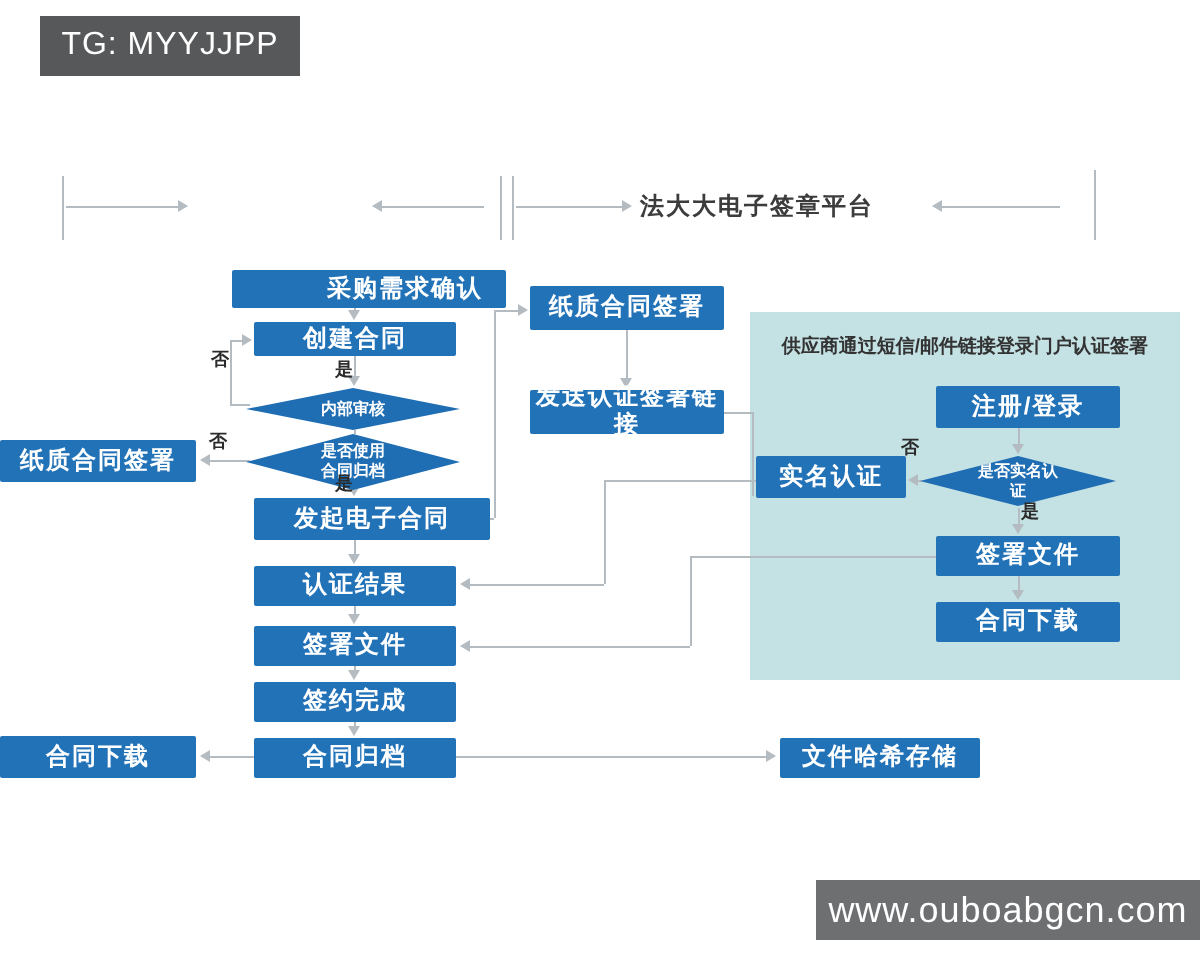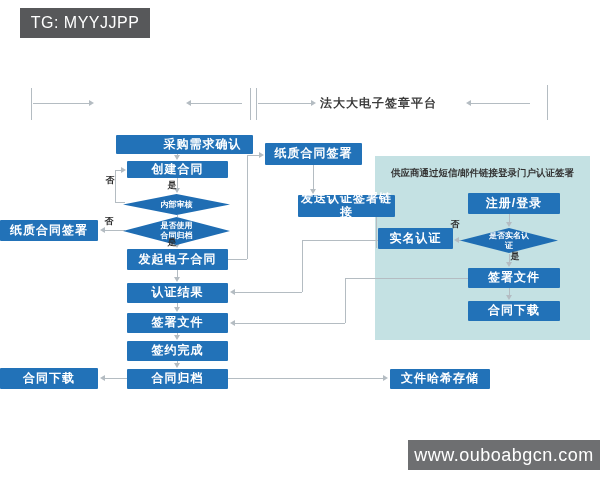--- a/index.html
+++ b/index.html
@@ -108,21 +108,21 @@
       <div class="node" style="left: 127px; top: 161px; width: 101px; height: 17px;">
         <div>创建合同</div>
       </div>
       <div class="node diamond" style="left: 123px; top: 194px; width: 107px; height: 21px;">
         <div>内部审核</div>
       </div>
       <div class="node diamond" style="left: 123px; top: 217px; width: 107px; height: 28px;">
         <div>是否使用</div>
         <div>合同归档</div>
       </div>
-      <div class="node" style="left: 127px; top: 249px; width: 101px; height: 21px; justify-content: center;">
+      <div class="node" style="left: 127px; top: 249px; width: 118px; height: 21px; justify-content: center;">
         <div>发起电子合同</div>
       </div>
       <div class="node" style="left: 127px; top: 283px; width: 101px; height: 20px;">
         <div>认证结果</div>
       </div>
       <div class="node" style="left: 127px; top: 313px; width: 101px; height: 20px;">
         <div>签署文件</div>
       </div>
       <div class="node" style="left: 127px; top: 341px; width: 101px; height: 20px;">
         <div>签约完成</div>
@@ -132,21 +132,21 @@
       </div>
       <div class="node" style="left: 0px; top: 220px; width: 98px; height: 21px;">
         <div>纸质合同签署</div>
       </div>
       <div class="node" style="left: 0px; top: 368px; width: 98px; height: 21px;">
         <div>合同下载</div>
       </div>
       <div class="node" style="left: 265px; top: 143px; width: 97px; height: 22px;">
         <div>纸质合同签署</div>
       </div>
-      <div class="node" style="left: 265px; top: 195px; width: 97px; height: 22px; margin-left: 33px;">
+      <div class="node" style="left: 265px; top: 195px; width: 97px; height: 22px;">
         <div>发送认证签署链接</div>
       </div>
       <div class="node" style="left: 468px; top: 193px; width: 92px; height: 21px;">
         <div>注册/登录</div>
       </div>
       <div class="node" style="left: 378px; top: 228px; width: 75px; height: 21px;">
         <div>实名认证</div>
       </div>
       <div class="node diamond" style="left: 460px; top: 228px; width: 98px; height: 25px;">
         <div>是否实名认</div>

